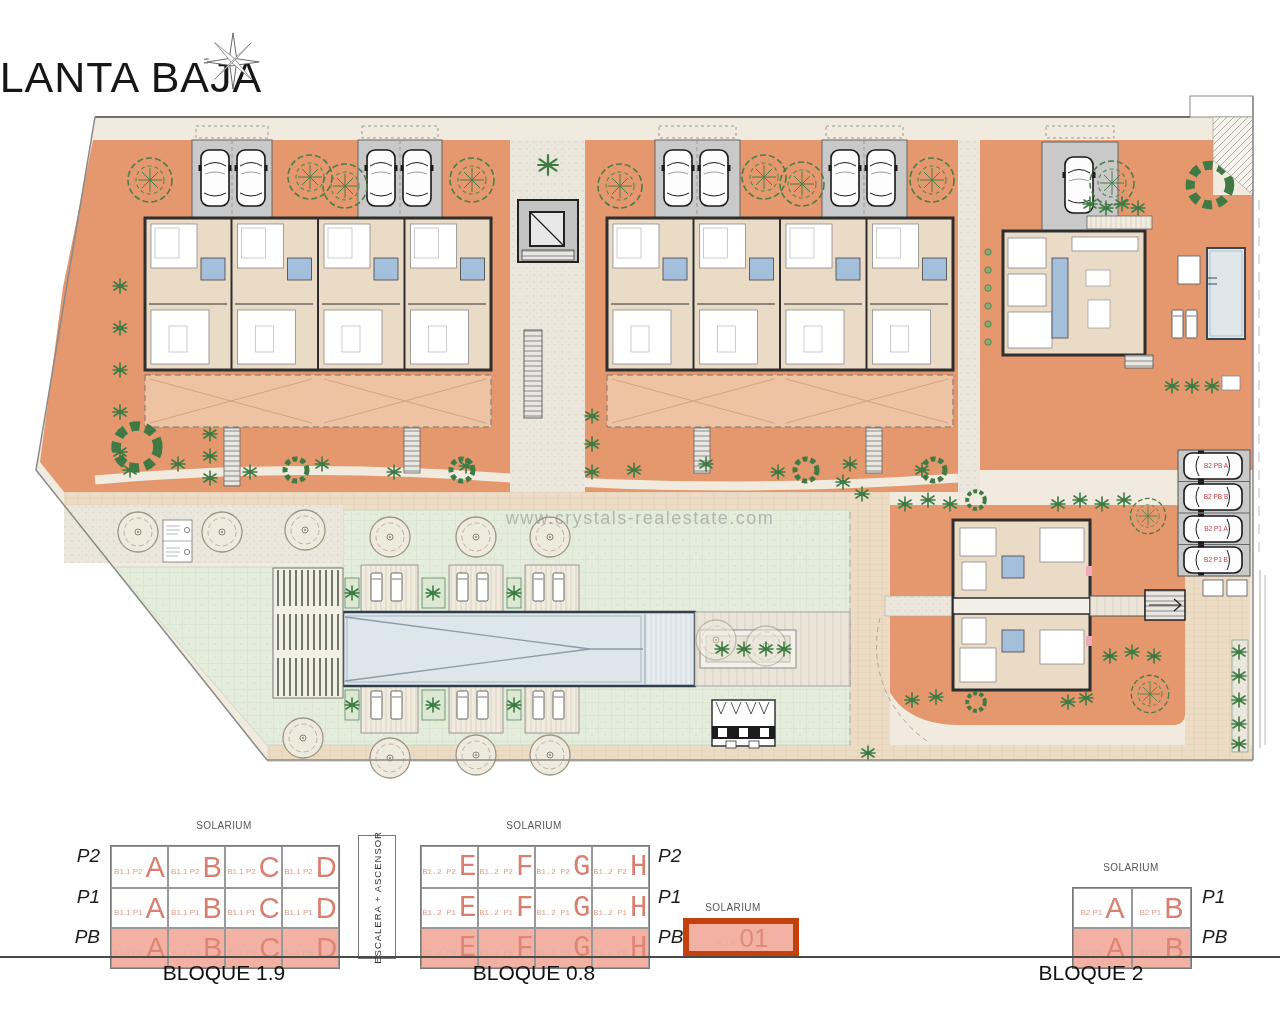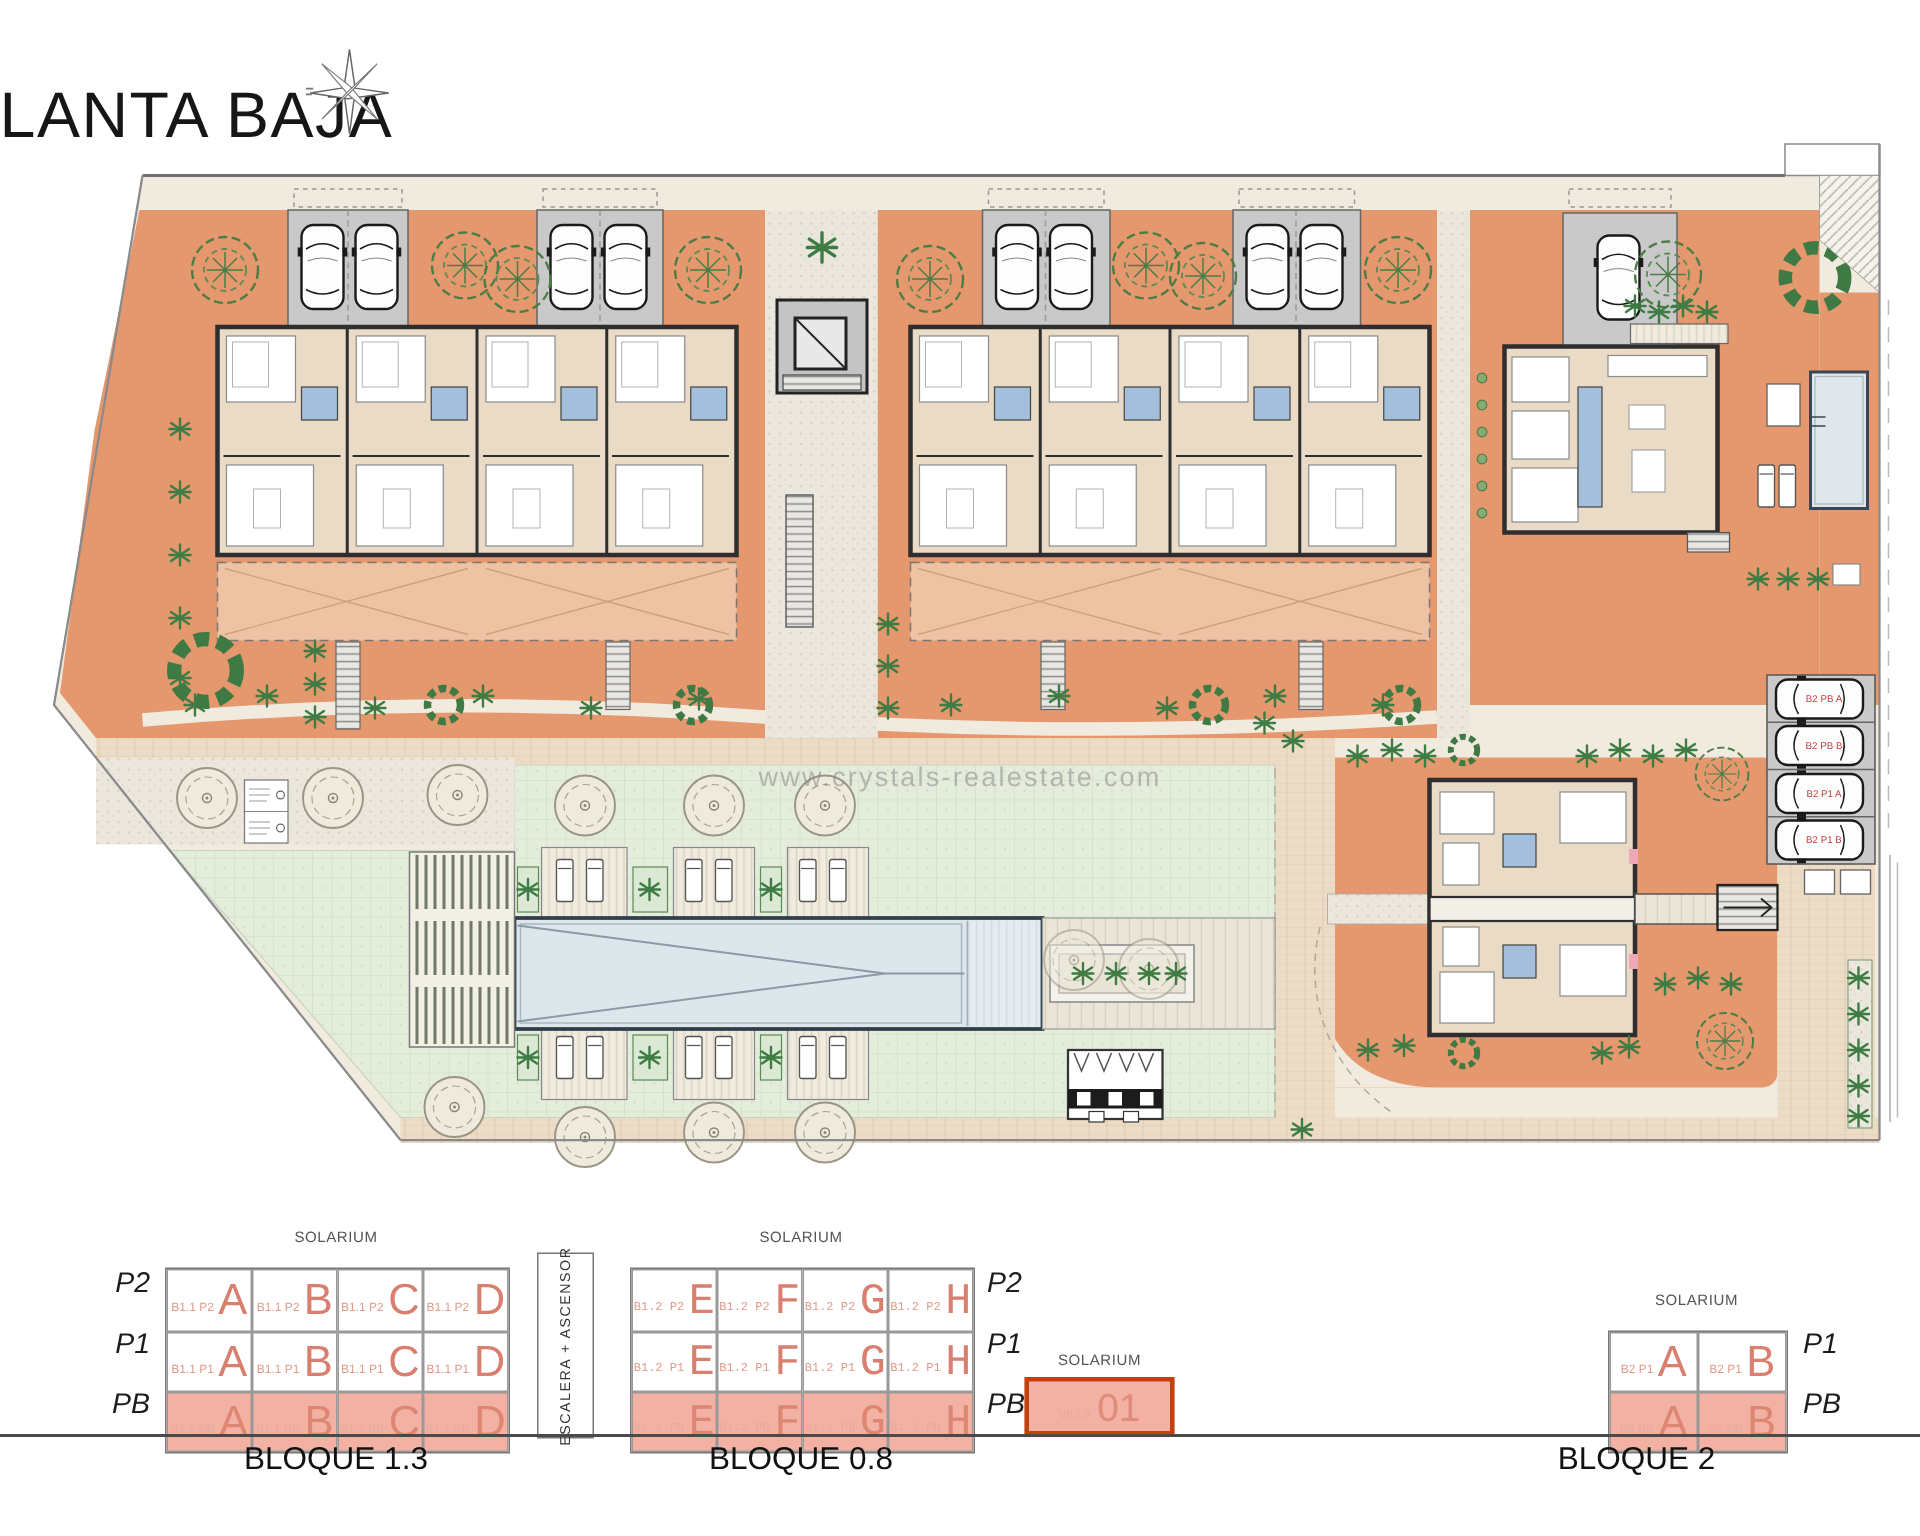--- a/index.html
+++ b/index.html
@@ -16,21 +16,21 @@
   .cell .letter{font-size:29px;color:#d97f6f;line-height:1;}
   .cell.pb{background:#f2b1a3;}
   .cell.pb .code{color:#e5ab9b;}
   .cell.pb .letter{color:#dd8673;}
   .rowlab{position:absolute;font-size:19px;color:#1c1c1c;font-style:italic;}
   .sol{position:absolute;font-size:10px;color:#555;letter-spacing:.4px;transform:translateX(-50%);white-space:nowrap;}
   .cap{position:absolute;font-size:21px;color:#111;transform:translateX(-50%);white-space:nowrap;}
   #escalera-box{position:absolute;left:358px;top:835px;width:36px;height:122px;border:1px solid #777;
     background:#fff;display:flex;align-items:center;justify-content:center;}
   #escalera-box span{writing-mode:vertical-rl;transform:rotate(180deg);font-size:9.5px;color:#333;letter-spacing:1px;white-space:nowrap;}
-  #villa-box{position:absolute;left:683px;top:918px;width:100px;height:39px;background:#f2b1a3;border:3px solid #c2410c;
+  #villa-box{position:absolute;left:683px;top:918px;width:116px;height:39px;background:#f2b1a3;border:6px solid #c2410c;
     display:flex;align-items:center;justify-content:center;gap:4px;box-sizing:border-box;}
   #villa-box .vname{font-size:8px;color:#e7ab99;margin-top:10px;}
   #villa-box .vnum{font-size:26px;color:#e08c7a;line-height:1;}
   #baseline{position:absolute;left:0;top:956px;width:1280px;height:2px;background:#4a4a4a;}
 </style>
 </head>
 <body>
 
 <div id="stage">
 
@@ -592,21 +592,21 @@
         </div>
       <div class="cell pb">
           <span class="code">B1.1 PB</span>
           <span class="letter">C</span>
         </div>
       <div class="cell pb">
           <span class="code">B1.1 PB</span>
           <span class="letter">D</span>
         </div>
     </div>
-    <div class="cap" style="left:224px;top:961px;">BLOQUE 1.3</div>
+    <div class="cap" style="left:224px;top:961px;">BLOQUE 1.9</div>
 
     <div id="escalera-box">
       <span>ESCALERA + ASCENSOR</span>
     </div>
 
     <div class="sol" style="left:534px;top:820px;">SOLARIUM</div>
     <div class="grid" id="g12" style="left:420px;top:835px;grid-template-columns:repeat(4,57px);grid-template-rows:42px 40px 40px;font-family:Liberation Mono, monospace;">
       <div class="cell">
           <span class="code">B1.2 P2</span>
           <span class="letter">E</span>

